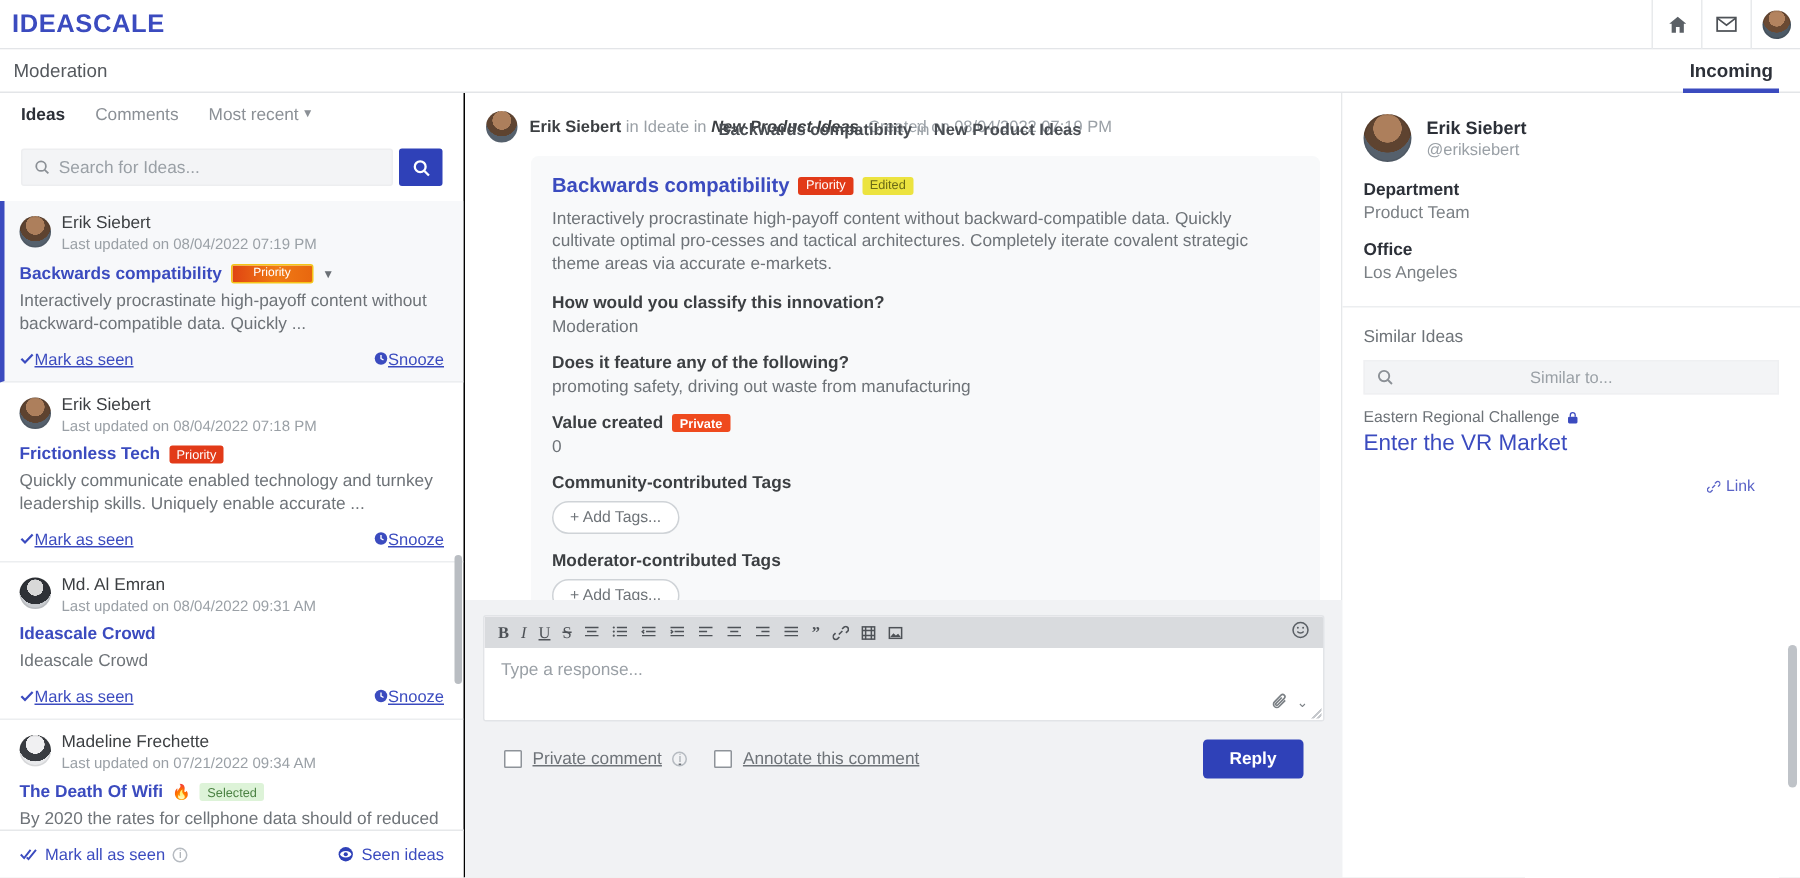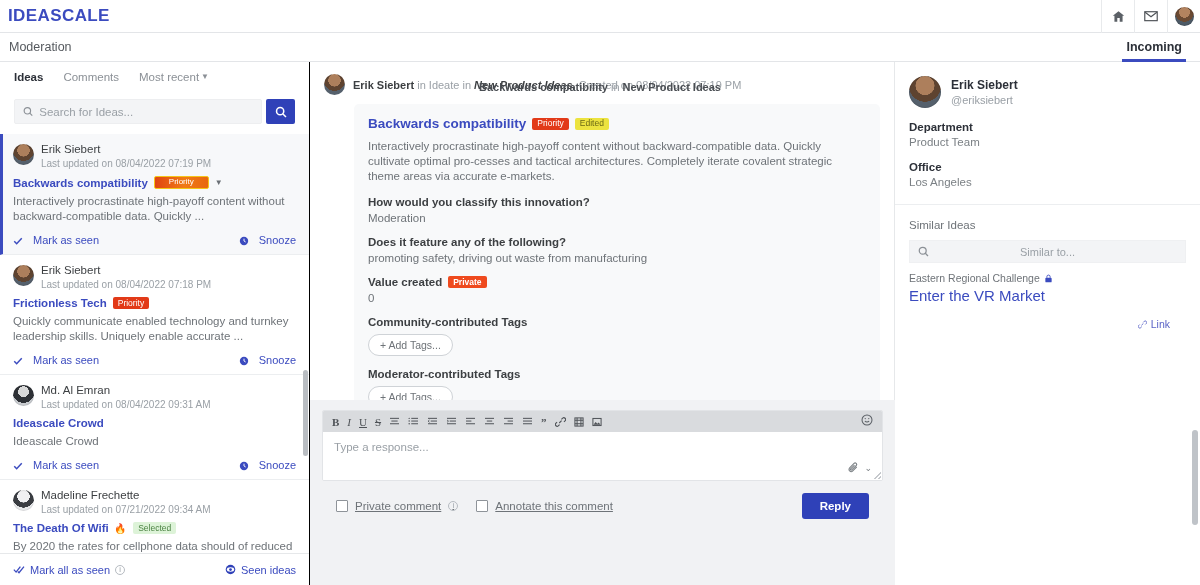--- a/index.html
+++ b/index.html
@@ -92,21 +92,21 @@
   }
   .av-erik { background: radial-gradient(circle at 50% 30%, #ad7f5c 0 34%, #5e4330 35% 58%, #55606c 59% 100%); }
   .av-emran { background: radial-gradient(circle at 50% 32%, #d8d8d8 0 30%, #2e3136 31% 62%, #c9ccd0 63% 100%); }
   .av-mad { background: radial-gradient(circle at 50% 30%, #f0f0f2 0 34%, #3a3d42 35% 62%, #e9eaec 63% 100%); }
   .ic-name { font-size: 11.5px; color: #3c3f42; line-height: 12px; }
   .ic-time { font-size: 10px; color: #9aa0a6; margin-top: 3px; }
   .ic-title-row { display: flex; align-items: center; gap: 6px; margin-top: 7px; }
   .ic-title { font-size: 11.5px; font-weight: bold; color: #3b4bbf; }
   .ic-body { font-size: 11.5px; color: #6e7378; line-height: 15px; margin-top: 5px; }
   .ic-actions { display: flex; align-items: center; margin-top: 10px; }
-  .ic-act { font-size: 11px; color: #3b4bbf; display: flex; align-items: flex-end; gap: 10px; cursor: pointer; }
+  .ic-act { font-size: 11px; color: #3b4bbf; display: flex; align-items: flex-start; gap: 0; cursor: pointer; text-decoration: underline; }
   .ic-act.right { margin-left: auto; }
 
   .badge { font-size: 8.5px; border-radius: 2px; padding: 1.5px 5px 2px 5px; color: #fff; line-height: 1; white-space: nowrap; }
   .badge-priority-grad {
     background: linear-gradient(90deg, #e04412 0%, #f07a15 55%, #e8670f 100%);
     border: 1px solid #f5c518; padding: 1px 14px 2px 14px; font-size: 8px;
   }
   .badge-priority { background: #e23a18; }
   .badge-edited { background: #ece33f; color: #6b6a16; }
   .badge-private { background: #ef4a1e; }

